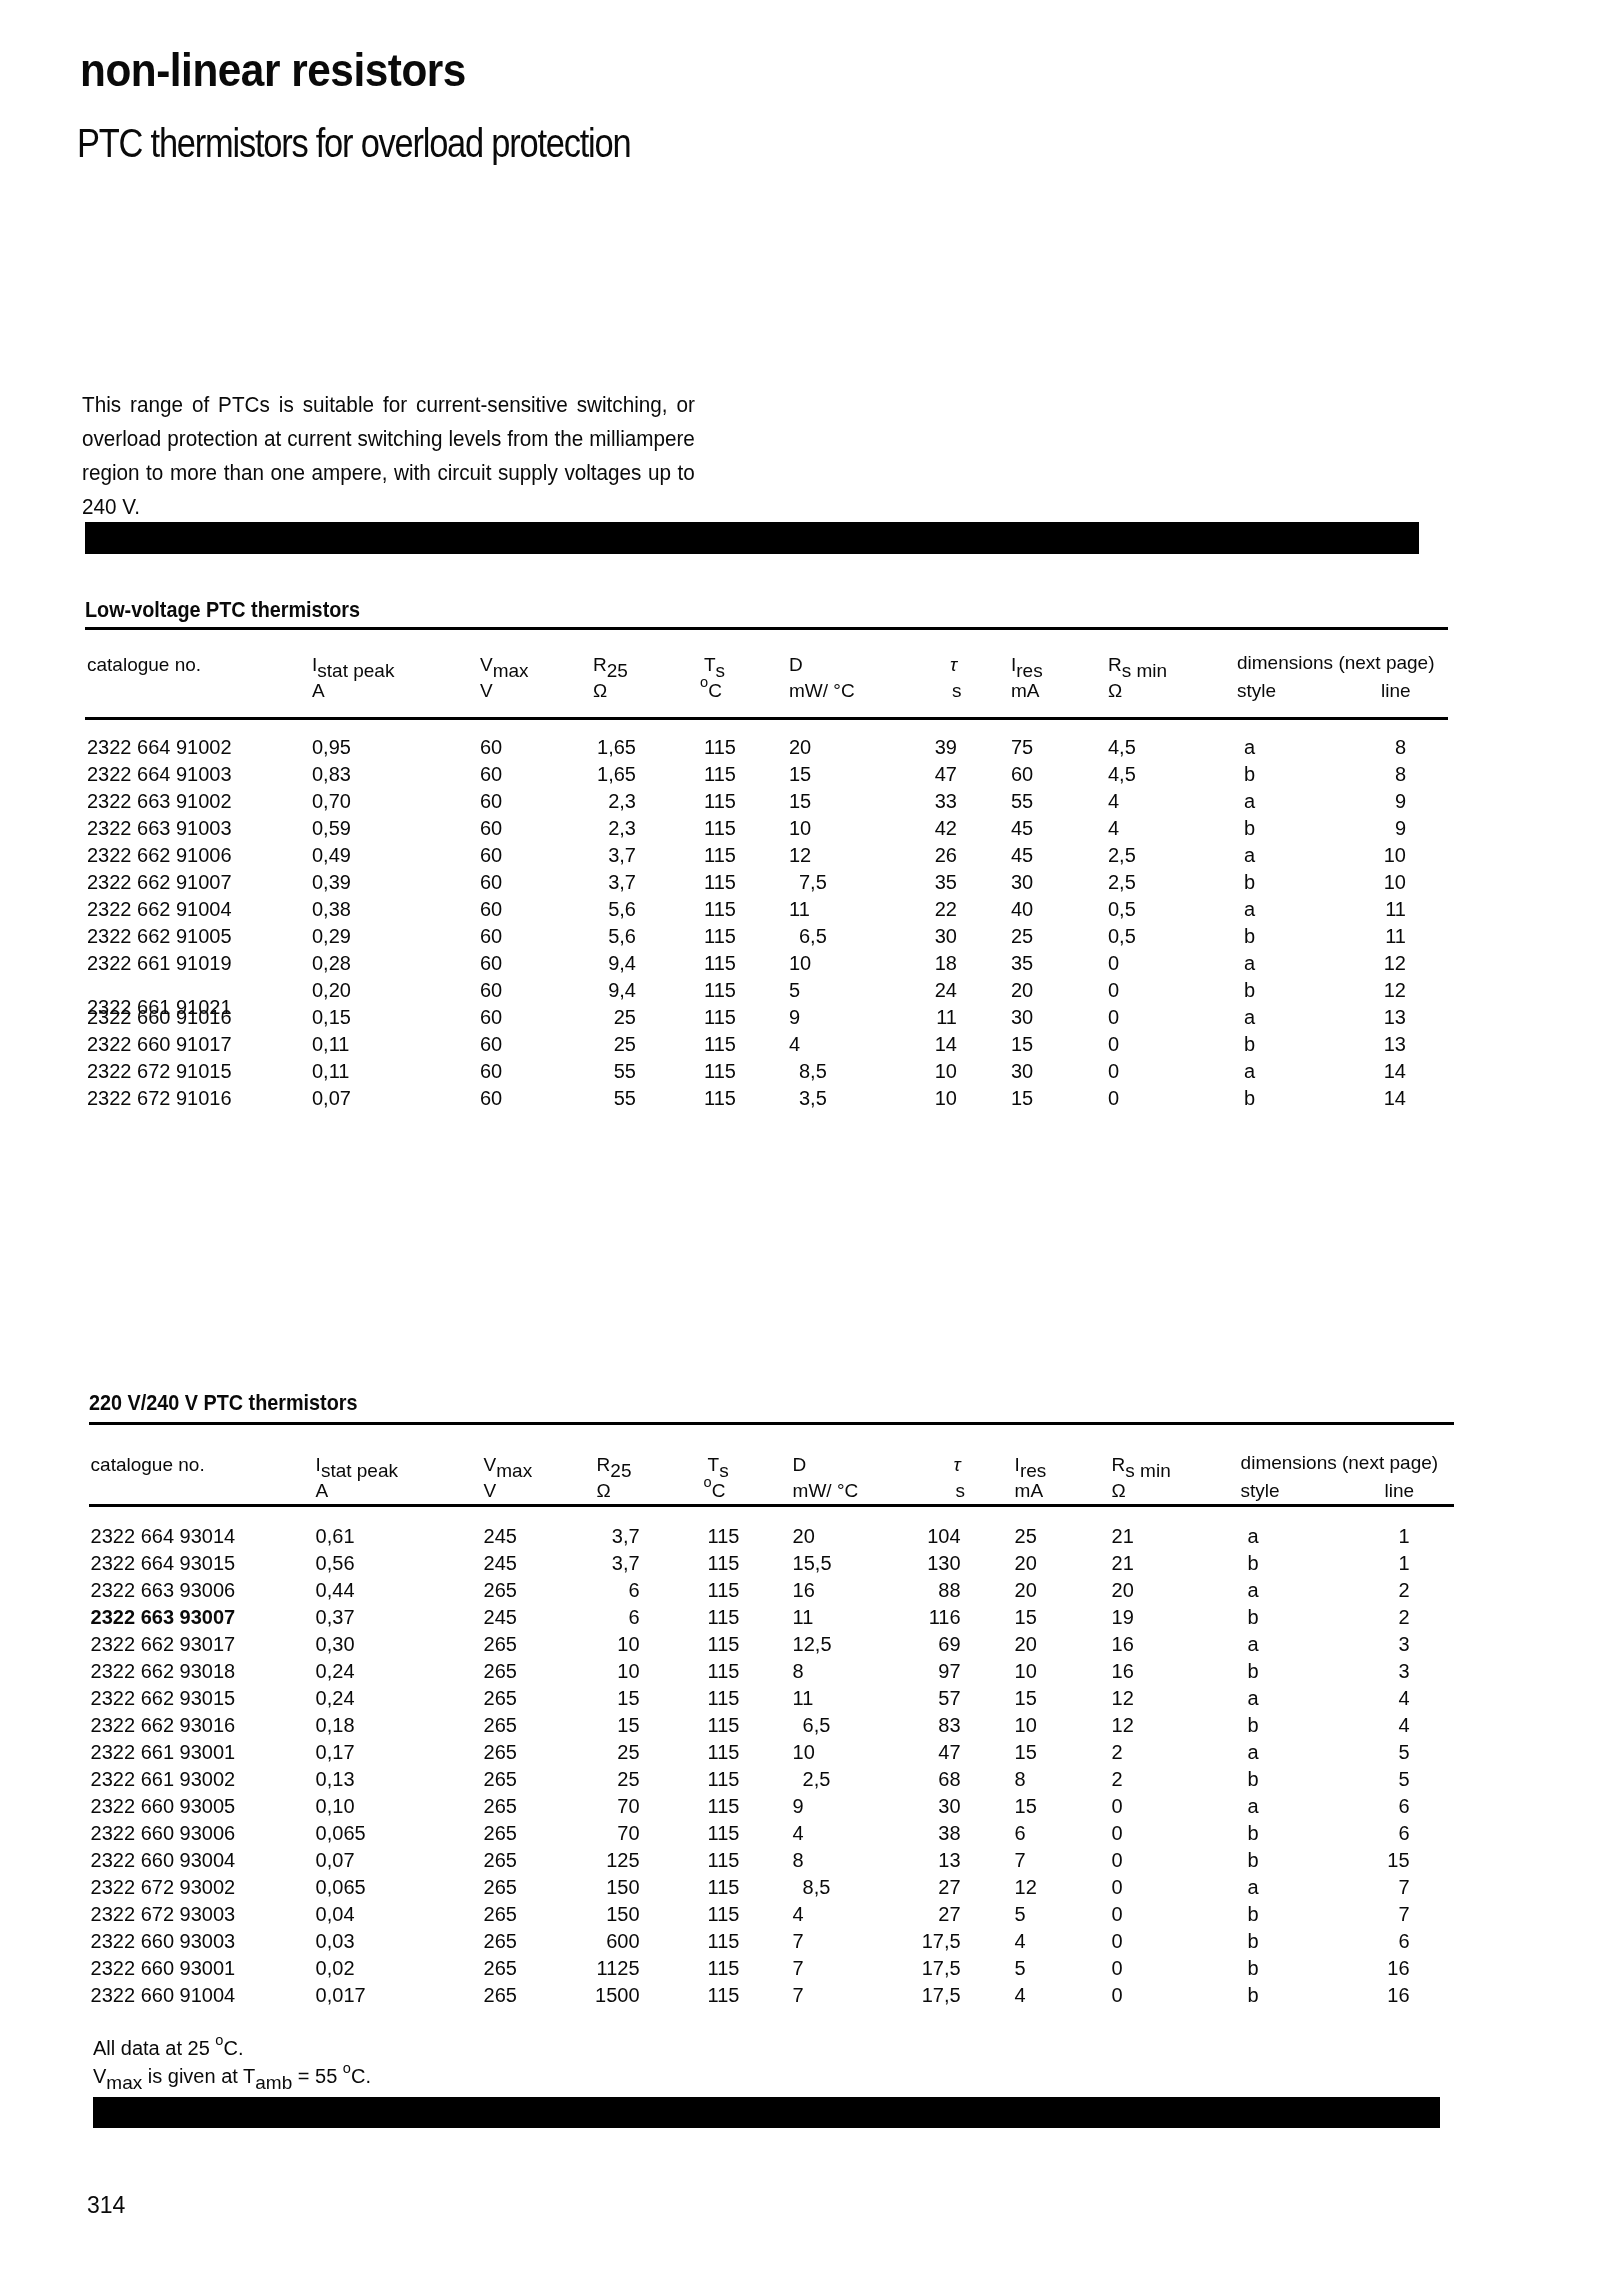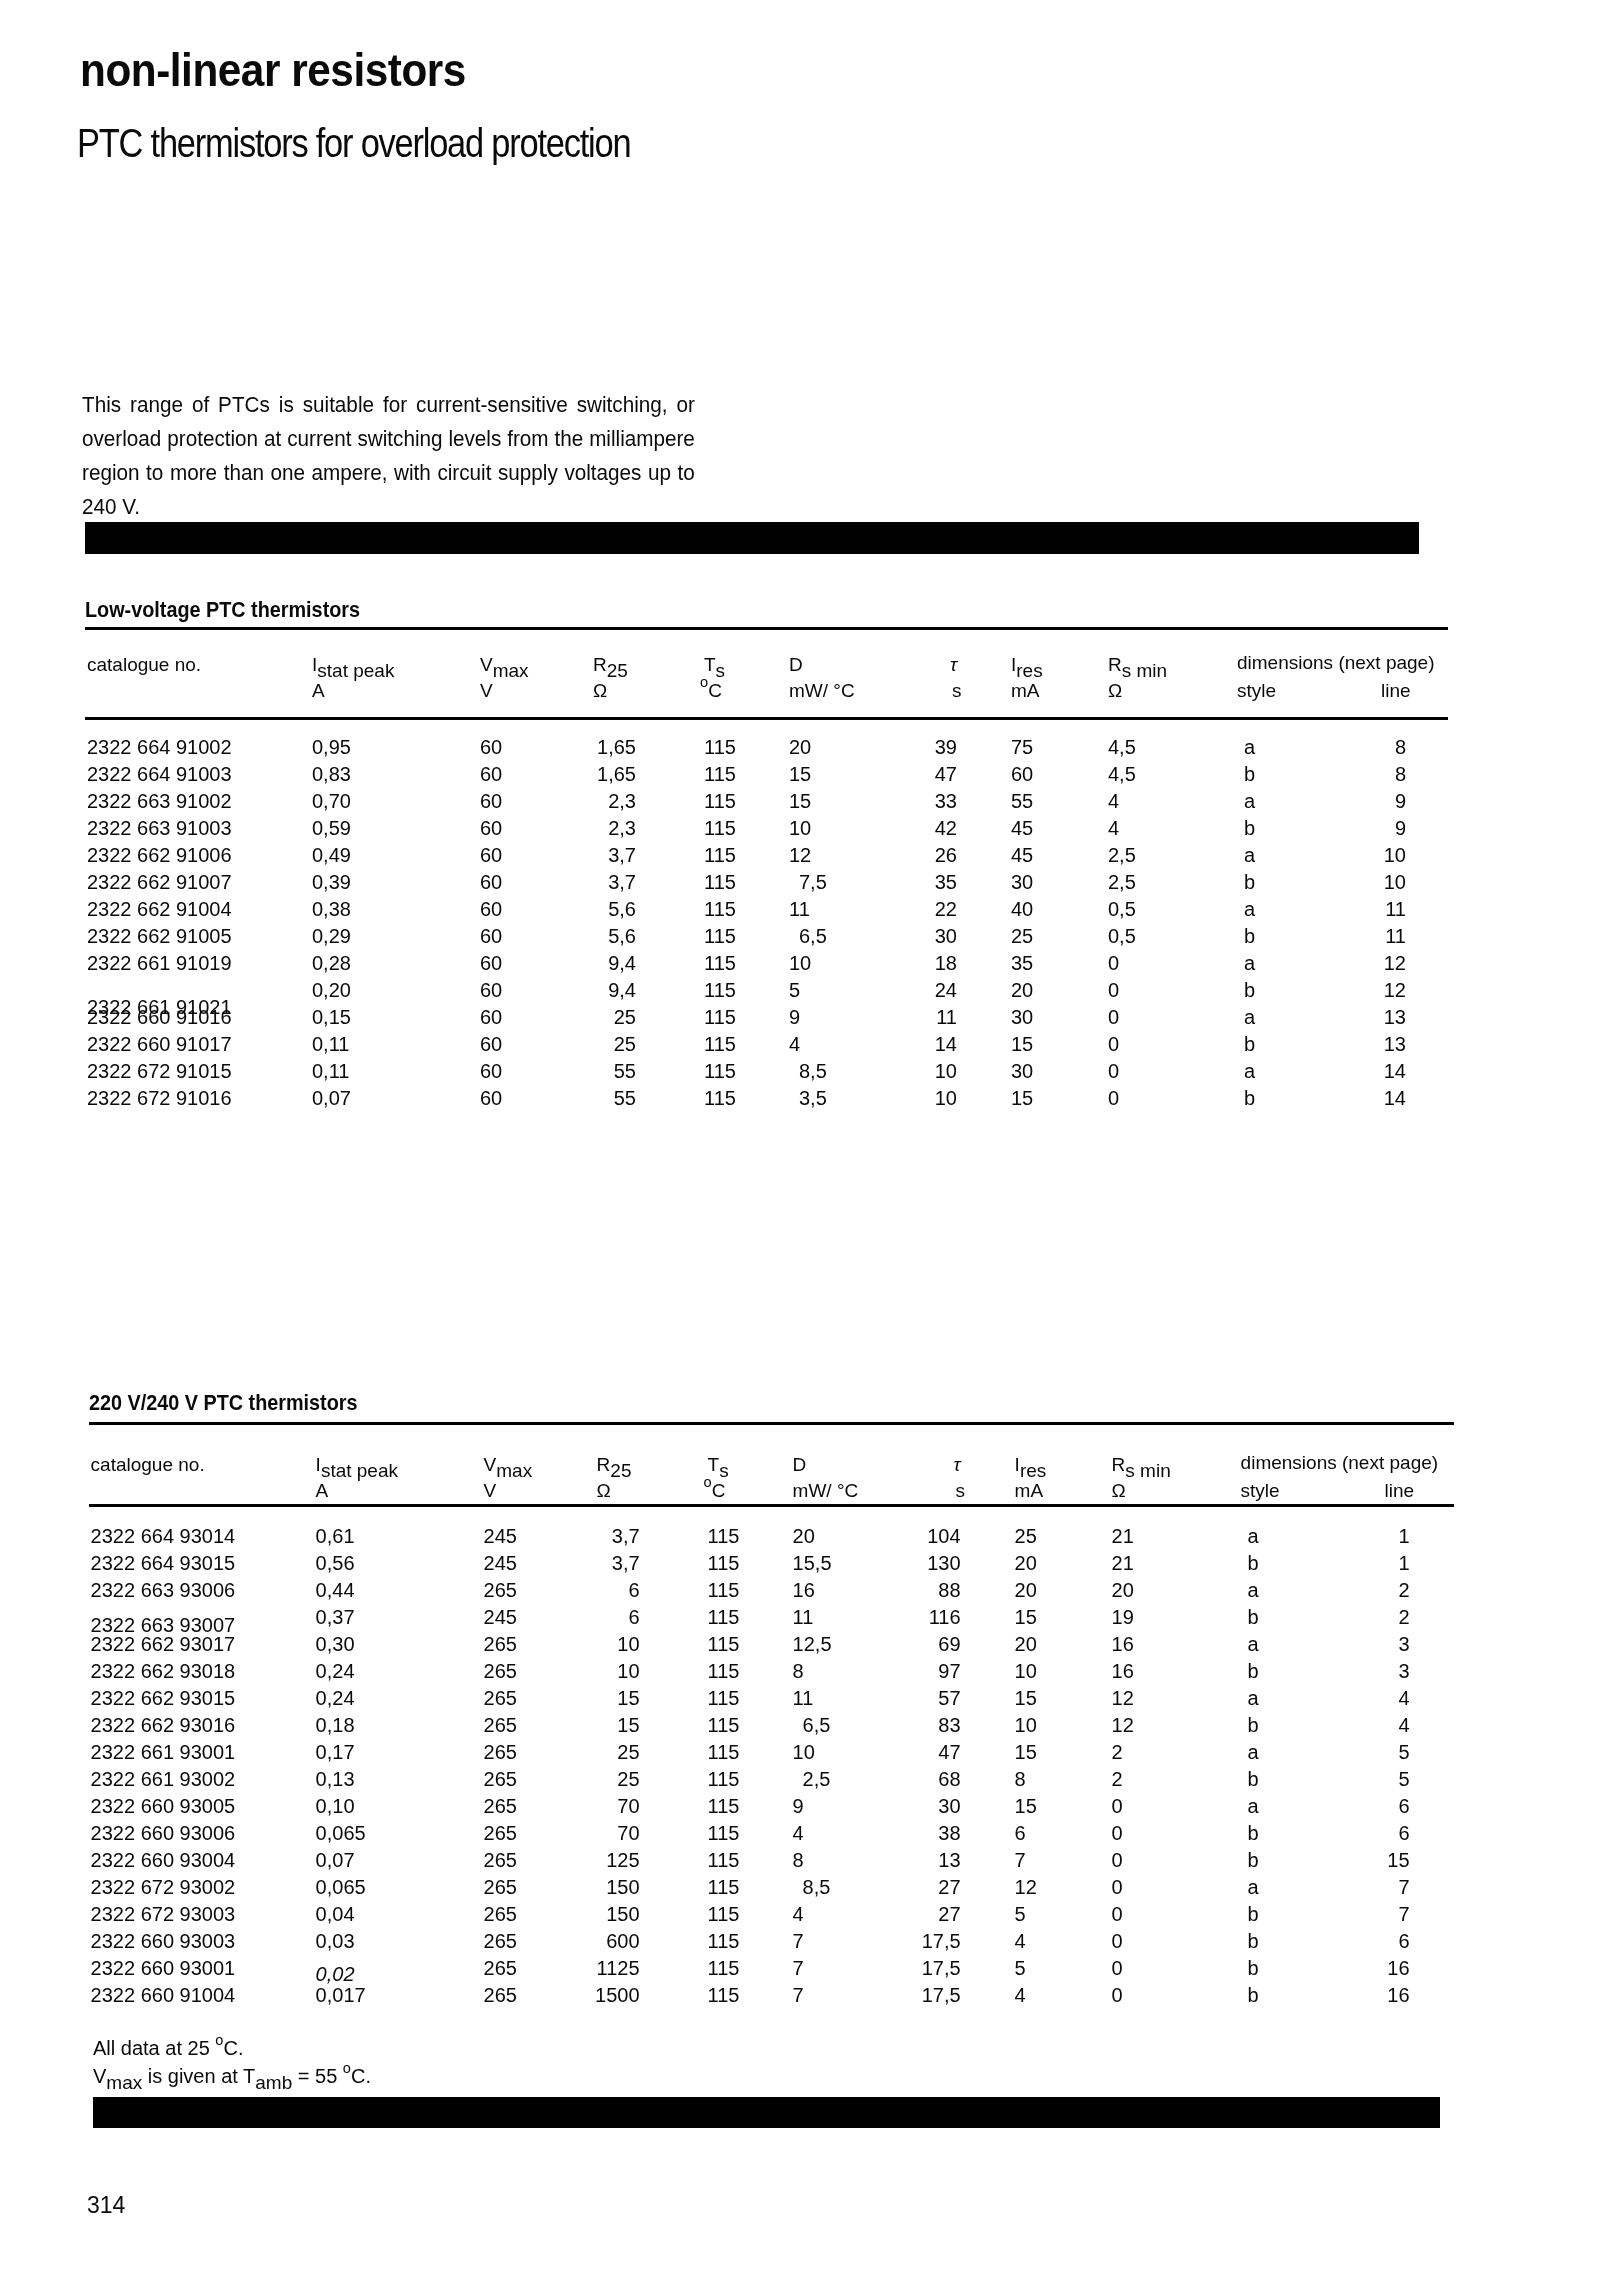--- a/index.html
+++ b/index.html
@@ -297,21 +297,21 @@
       <div class="cell" style="right:985px; top:0;">6</div>
       <div class="cell" style="left:704px; top:0;">115</div>
       <div class="cell" style="left:789px; top:0;">16</div>
       <div class="cell" style="right:664px; top:0;">88</div>
       <div class="cell" style="left:1011px; top:0;">20</div>
       <div class="cell" style="left:1108px; top:0;">20</div>
       <div class="cell" style="left:1244px; top:0;">a</div>
       <div class="cell" style="right:215px; top:0;">2</div>
     </div>
     <div style="position:absolute; left:0; top:81px; width:1621px; height:27px;">
-      <div class="cell" style="left:87px; top:8px;">2322 663 93007</div>
+      <div class="cell" style="left:87px; top:0;font-weight:bold;">2322 663 93007</div>
       <div class="cell" style="left:312px; top:0;">0,37</div>
       <div class="cell" style="left:480px; top:0;">245</div>
       <div class="cell" style="right:985px; top:0;">6</div>
       <div class="cell" style="left:704px; top:0;">115</div>
       <div class="cell" style="left:789px; top:0;">11</div>
       <div class="cell" style="right:664px; top:0;">116</div>
       <div class="cell" style="left:1011px; top:0;">15</div>
       <div class="cell" style="left:1108px; top:0;">19</div>
       <div class="cell" style="left:1244px; top:0;">b</div>
       <div class="cell" style="right:215px; top:0;">2</div>
@@ -467,21 +467,21 @@
       <div class="cell" style="left:704px; top:0;">115</div>
       <div class="cell" style="left:789px; top:0;">7</div>
       <div class="cell" style="right:664px; top:0;">17,5</div>
       <div class="cell" style="left:1011px; top:0;">4</div>
       <div class="cell" style="left:1108px; top:0;">0</div>
       <div class="cell" style="left:1244px; top:0;">b</div>
       <div class="cell" style="right:215px; top:0;">6</div>
     </div>
     <div style="position:absolute; left:0; top:432px; width:1621px; height:27px;">
       <div class="cell" style="left:87px; top:0;">2322 660 93001</div>
-      <div class="cell" style="left:312px; top:6px;font-style:italic;">0,02</div>
+      <div class="cell" style="left:312px; top:0;">0,02</div>
       <div class="cell" style="left:480px; top:0;">265</div>
       <div class="cell" style="right:985px; top:0;">1125</div>
       <div class="cell" style="left:704px; top:0;">115</div>
       <div class="cell" style="left:789px; top:0;">7</div>
       <div class="cell" style="right:664px; top:0;">17,5</div>
       <div class="cell" style="left:1011px; top:0;">5</div>
       <div class="cell" style="left:1108px; top:0;">0</div>
       <div class="cell" style="left:1244px; top:0;">b</div>
       <div class="cell" style="right:215px; top:0;">16</div>
     </div>

